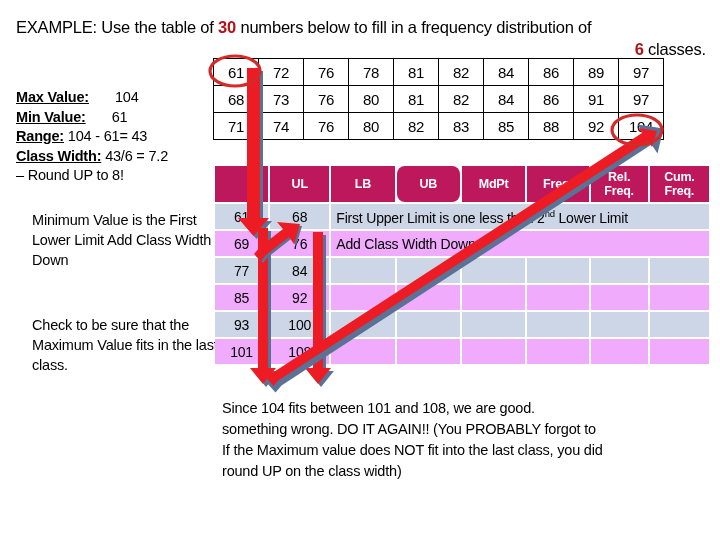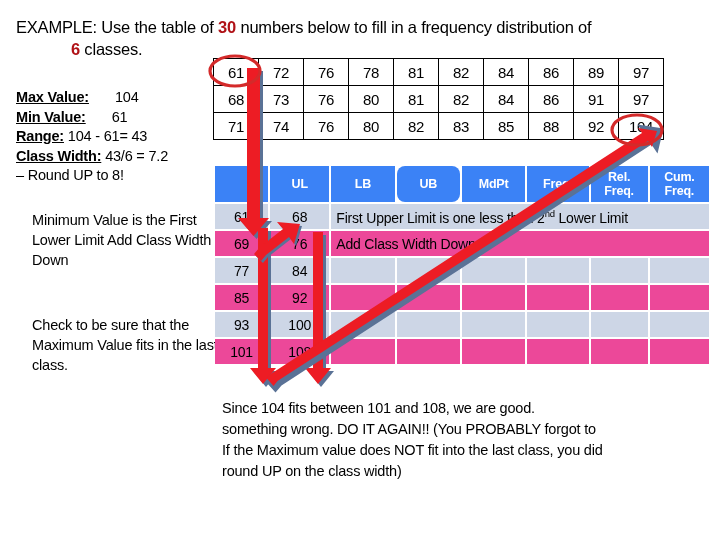--- a/index.html
+++ b/index.html
@@ -26,21 +26,21 @@
   .title-block {
     position: absolute;
     left: 16px;
     top: 16px;
     width: 690px;
     font-size: 16.5px;
     line-height: 22px;
     letter-spacing: -0.2px;
   }
   .title-line1 { text-align: left; white-space: nowrap; }
-  .title-line2 { text-align: left; padding-left: 55px; }
+  .title-line2 { text-align: right; padding-left: 55px; }
   .red-bold { color: #B01217; font-weight: bold; }
 
   
   .left-col {
     position: absolute;
     left: 16px;
     top: 88px;
     width: 205px;
     font-size: 14.5px;
     line-height: 19.5px;
@@ -86,42 +86,42 @@
   .freq-table {
     position: absolute;
     left: 213px;
     top: 164px;
     border-collapse: separate;
     border-spacing: 2px;
     table-layout: fixed;
     width: 498px;
   }
   .freq-table th {
-    background: #3b82f6;
+    background: #be185d;
     color: #ffffff;
     font-size: 12.5px;
     font-weight: bold;
     height: 36px;
     vertical-align: middle;
     text-align: center;
     padding: 0 1px;
     line-height: 14px;
     letter-spacing: -0.2px;
   }
   .freq-table td {
     height: 25px;
     font-size: 14px;
     text-align: center;
     vertical-align: middle;
     padding: 0 3px;
     letter-spacing: -0.2px;
     color: #000000;
   }
   .freq-table tbody tr.odd td { background: #CDD6E6; }
-  .freq-table tbody tr.even td { background: #ec4899; }
+  .freq-table tbody tr.even td { background: #f0abfc; }
   .freq-table td.note-cell {
     text-align: left;
     white-space: nowrap;
     padding-left: 5px;
   }
   .col-ll { width: 50px; }
   .col-ul { width: 56px; }
   .col-lb { width: 60px; }
   .col-ub { width: 60px; border-radius: 8px; }
   .col-md { width: 60px; }

